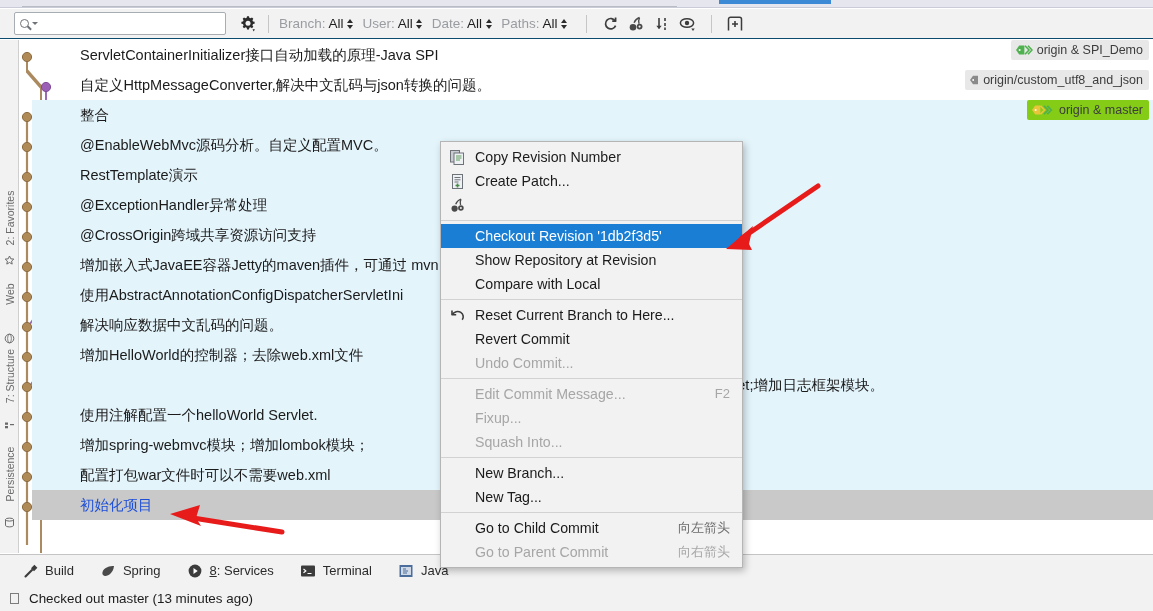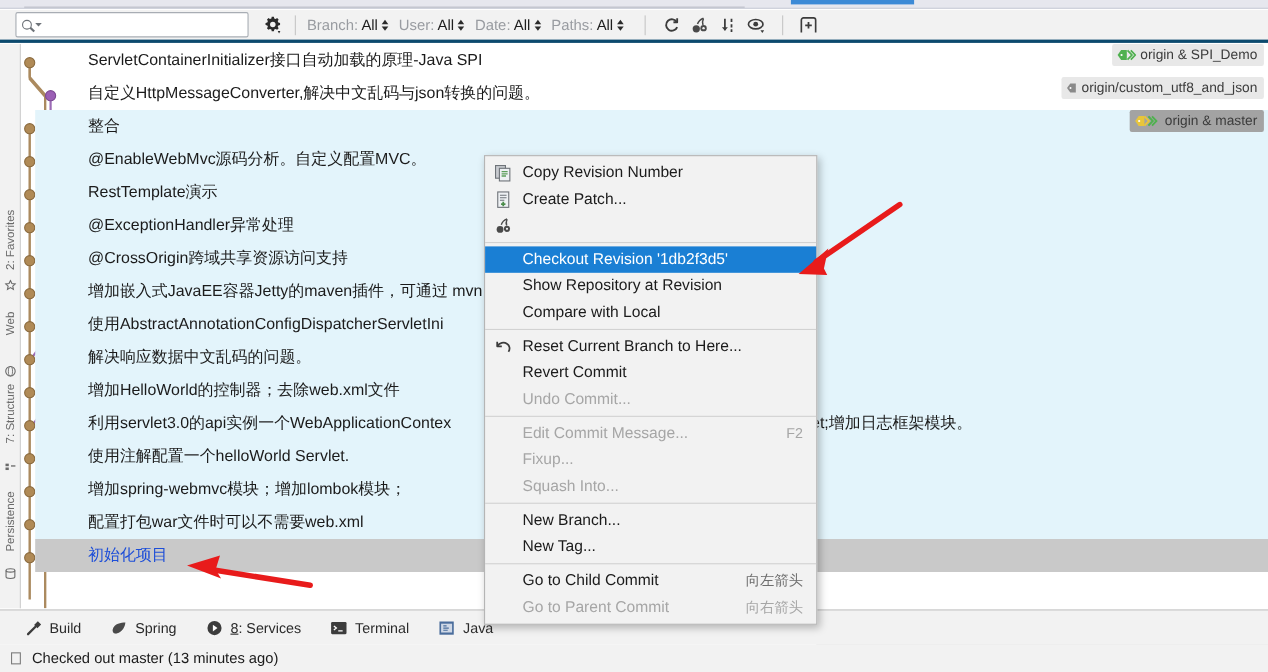--- a/index.html
+++ b/index.html
@@ -21,21 +21,21 @@
   .top-strip .tab-active {
     position:absolute; right:322px; top:0; width:112px; height:4px; background:#3c8ad6;
   }
   .top-strip .line2 {
     position:absolute; left:22px; top:6px; width:655px; height:1px; background:#b9bcc6;
   }
 
   
   .toolbar {
     position:absolute; left:0; top:9px; width:1153px; height:30px;
-    background:#f2f2f2; border-bottom:3px solid #0c4a6e;
+    background:#f2f2f2; border-bottom:1px solid #0c4a6e;
     display:flex; align-items:center; padding-left:14px;
   }
   .search-box {
     width: 212px; height: 23px; background:#fff;
     border:1px solid #a8adb4; border-radius:2px;
     display:flex; align-items:center; padding:0 5px; position:relative;
   }
   .search-box .mag {
     width:9px; height:9px; border:1.6px solid #6e7379; border-radius:50%;
     position:relative; display:inline-block; flex:0 0 auto;
@@ -100,21 +100,21 @@
   .row.sel-blue { background:#e3f4fb; }
   .row.sel-gray { background:#c9c9c9; color:#1d4ed8; }
   .row .msg { display:inline-block; }
 
   .reftag {
     position:absolute; right:4px; top:0; height:20px;
     display:flex; align-items:center; gap:4px;
     background:#e8e8e8; border-radius:2px; padding:0 6px 0 4px;
     font-size:12.5px; color:#3c3c3c;
   }
-  .reftag.on-blue { background:#a3a3a3; }
+  .reftag.on-blue { background:#84cc16; }
   .tagicon { display:flex; align-items:center; }
 
   
   .ctxmenu {
     position:absolute; left:440px; top:141px; width:303px;
     background:#f2f2f2; border:1px solid #b5b5b5;
     box-shadow:2px 3px 7px rgba(0,0,0,0.25);
     padding:3px 0 3px 0; font-size:14.2px; color:#1b1b1b; z-index:40;
   }
   .mi {
@@ -389,21 +389,20 @@
       <div class="row sel-blue">
         <span class="msg">使用AbstractAnnotationConfigDispatcherServletIni</span>
       </div>
       <div class="row sel-blue">
         <span class="msg">解决响应数据中文乱码的问题。</span>
       </div>
       <div class="row sel-blue">
         <span class="msg">增加HelloWorld的控制器；去除web.xml文件</span>
       </div>
       <div class="row sel-blue">
-        <span class="msg">利用servlet3.0的api实例一个WebApplicationContex</span>
         <span class="msg" style="position:absolute; left:690px;">rvlet;增加日志框架模块。</span>
       </div>
       <div class="row sel-blue">
         <span class="msg">使用注解配置一个helloWorld Servlet.</span>
       </div>
       <div class="row sel-blue">
         <span class="msg">增加spring-webmvc模块；增加lombok模块；</span>
       </div>
       <div class="row sel-blue">
         <span class="msg">配置打包war文件时可以不需要web.xml</span>

